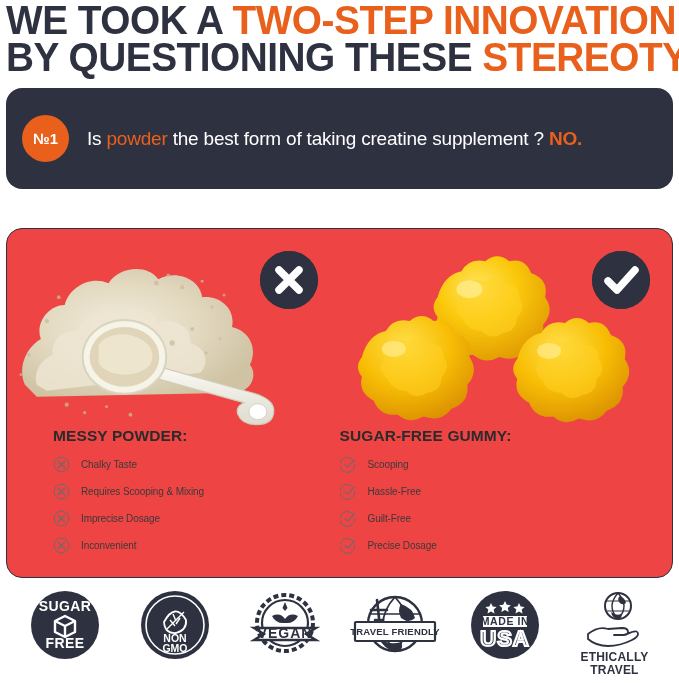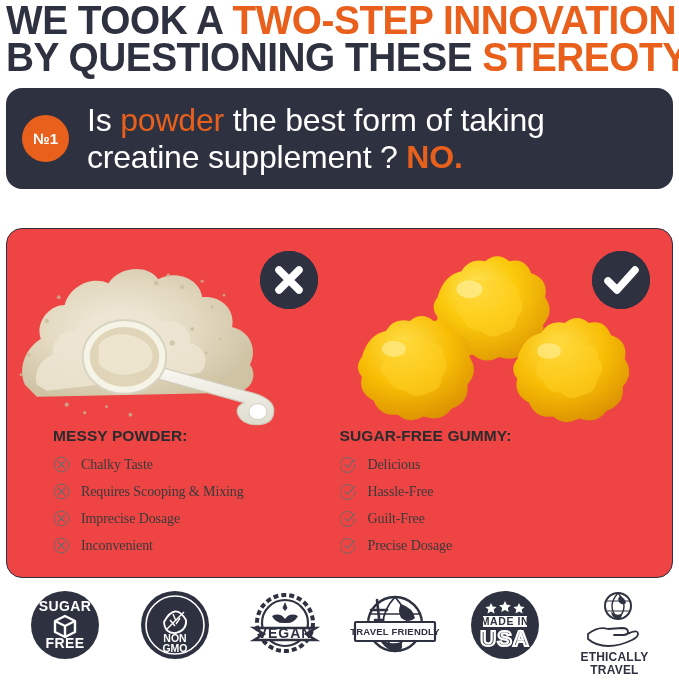--- a/index.html
+++ b/index.html
@@ -49,21 +49,21 @@
     color: #ffffff;
     display: flex;
     align-items: center;
     justify-content: center;
     font-size: 15px;
     font-weight: 600;
     margin-right: 18px;
   }
   .banner-text {
     color: #ffffff;
-    font-size: 32px;
+    font-size: 19px;
     line-height: 1.14;
     font-weight: 400;
     letter-spacing: -0.2px;
   }
   .banner-text .em { color: #E8601C; }
   .banner-text .no { color: #E8601C; font-weight: 700; }
 
   
   .card {
     position: absolute;
@@ -131,24 +131,23 @@
     height: 21px;
   }
   .bullet {
     width: 17px;
     height: 17px;
     min-width: 17px;
     margin-right: 11px;
   }
   .bullet svg { display: block; width: 17px; height: 17px; }
   .list-label {
-    font-size: 14px;
+    font-size: 10px;
     color: #3a3a3a;
     letter-spacing: -0.1px;
-    font-family: Liberation Serif, serif;
   }
 
   
   .badges {
     position: absolute;
     top: 586px;
     left: 0;
     width: 679px;
     height: 97px;
     display: flex;
@@ -355,21 +354,21 @@
       <div class="list-wrap">
         <div class="list-title">SUGAR-FREE GUMMY:</div>
 
         <div class="list-item">
           <span class="bullet">
             <svg viewBox="0 0 17 17" xmlns="http://www.w3.org/2000/svg">
               <path d="M13.6 5.2 A7.4 7.4 0 1 0 14.6 8.2" fill="none" stroke="#6b6b6b" stroke-width="1"></path>
               <path d="M5 8.6 L7.6 11.2 L14.6 3.6" fill="none" stroke="#6b6b6b" stroke-width="1.1" stroke-linecap="round" stroke-linejoin="round"></path>
             </svg>
           </span>
-          <span class="list-label">Delicious</span>
+          <span class="list-label">Scooping</span>
         </div>
 
         <div class="list-item">
           <span class="bullet">
             <svg viewBox="0 0 17 17" xmlns="http://www.w3.org/2000/svg">
               <path d="M13.6 5.2 A7.4 7.4 0 1 0 14.6 8.2" fill="none" stroke="#6b6b6b" stroke-width="1"></path>
               <path d="M5 8.6 L7.6 11.2 L14.6 3.6" fill="none" stroke="#6b6b6b" stroke-width="1.1" stroke-linecap="round" stroke-linejoin="round"></path>
             </svg>
           </span>
           <span class="list-label">Hassle-Free</span>

